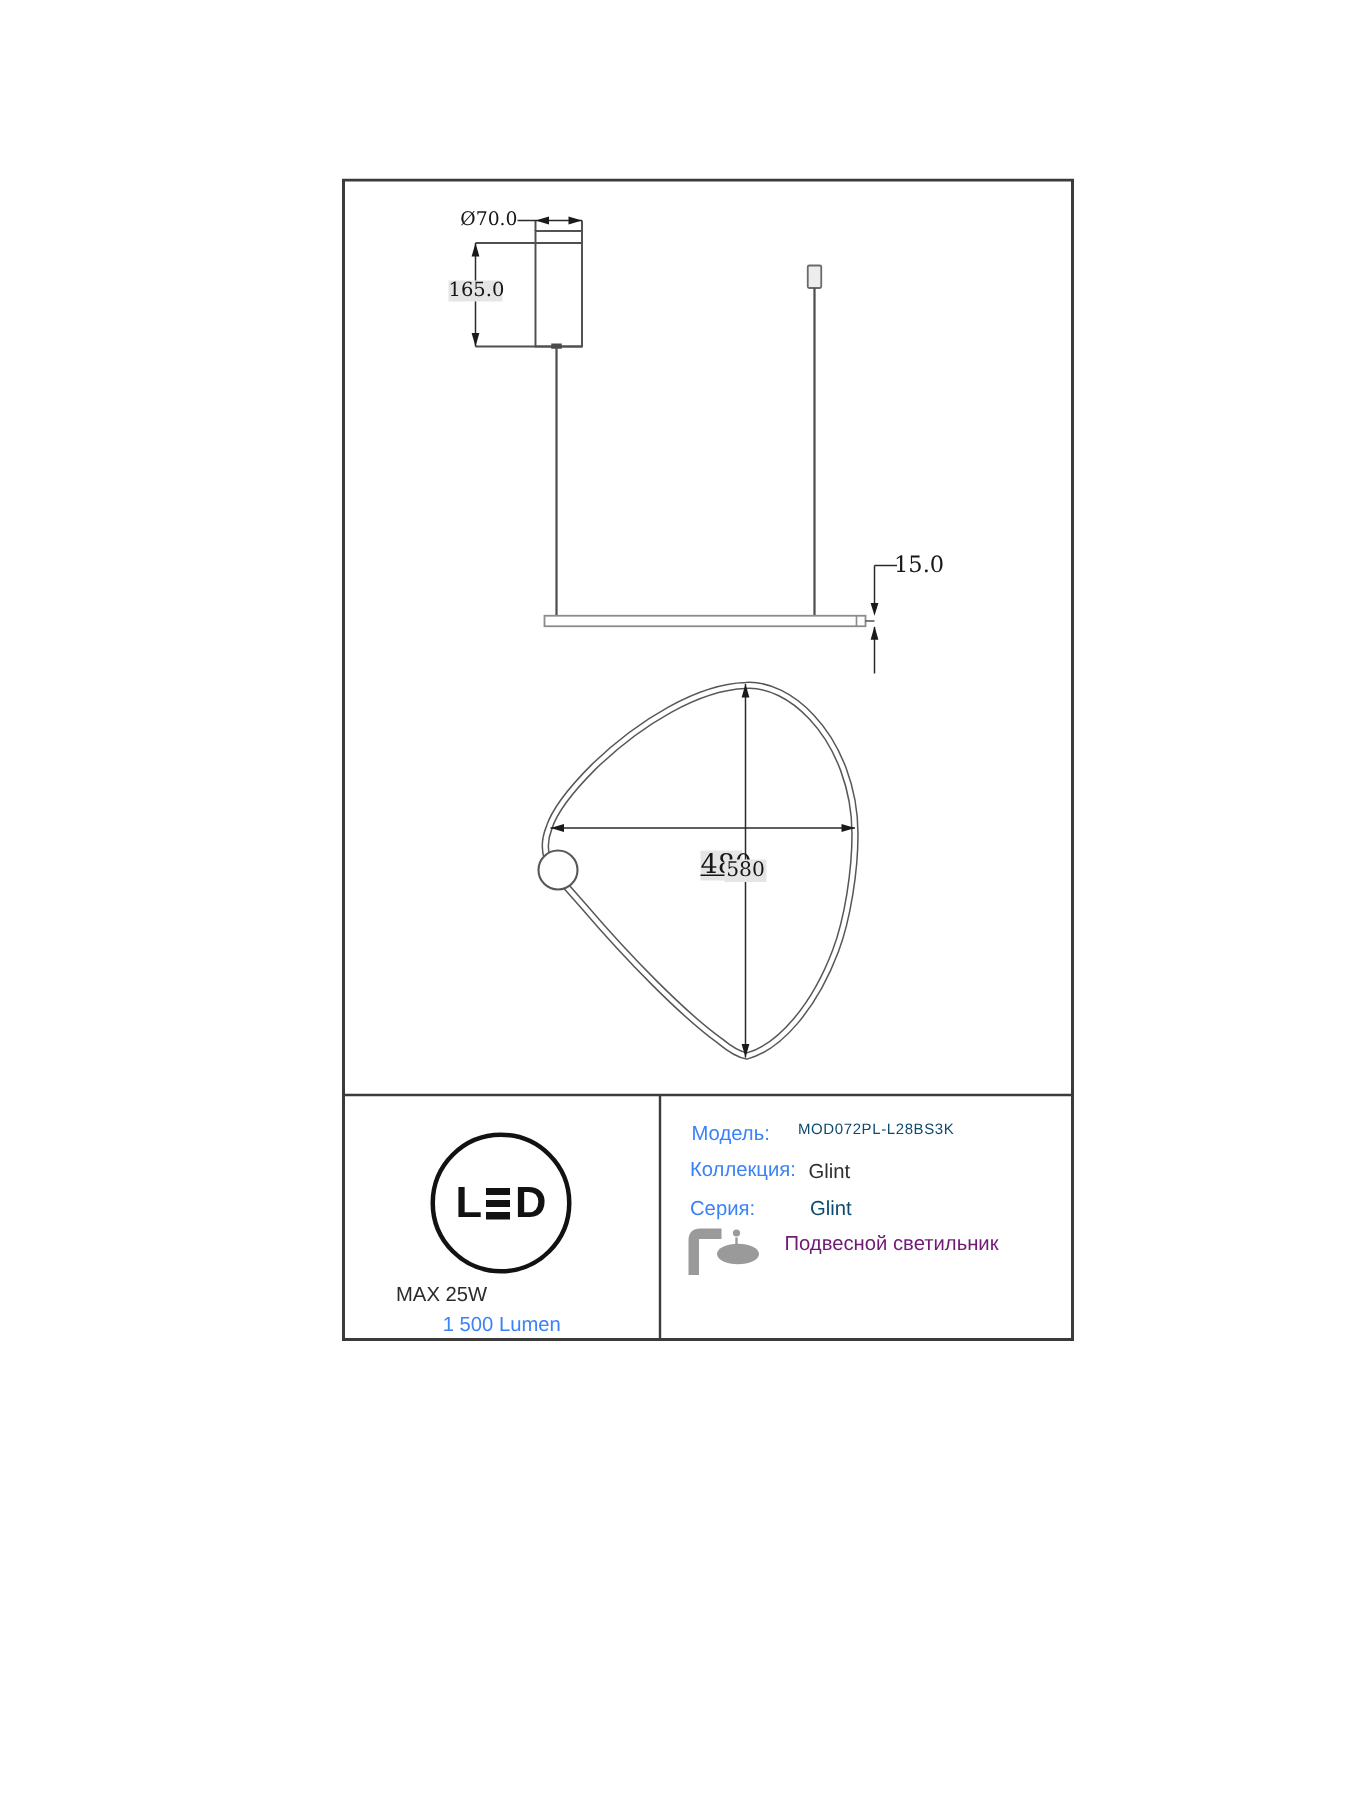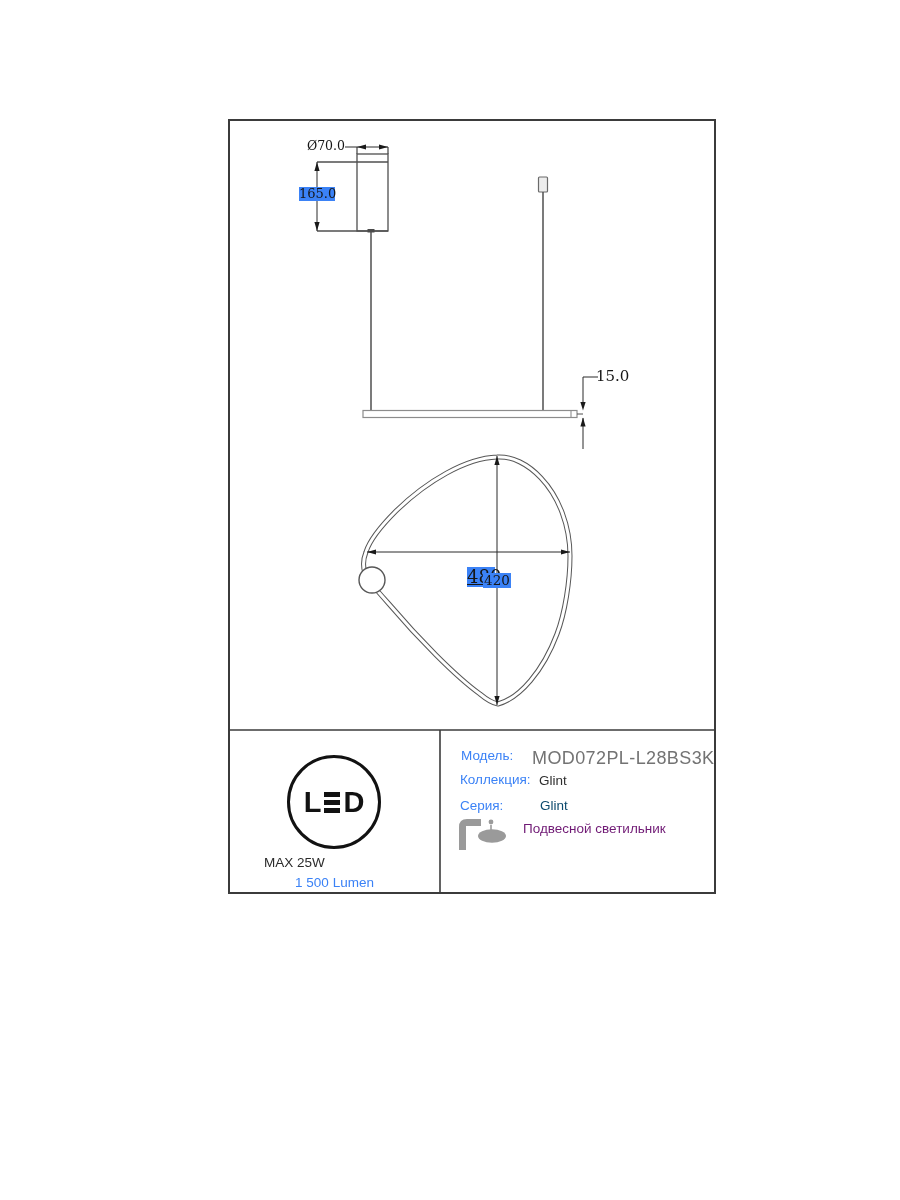--- a/index.html
+++ b/index.html
@@ -10,21 +10,21 @@
   }
   .page { position:relative; width:900px; height:1200px; background:#fff;margin-top:22px; }
   .frame { position:absolute; left:228px; top:97px; width:488px; height:776px; }
   .frame svg.art { position:absolute; left:0; top:0; }
 
   
   .dim {
     position:absolute; font-family:"DejaVu Serif", serif; color:#161616;
     white-space:nowrap; line-height:1.1;
   }
-  .dim.bg { background:#3b82f6; text-align:center; }
+  .dim.bg { background:#e5e5e5; text-align:center; }
   .dim-phi   { left:77px;  top:20px;  width:40px; text-align:right; font-size:12.5px; }
   .dim-165   { left:71px;  top:68px;  width:36px; font-size:13px; }
   .dim-15    { left:368px; top:249px; font-size:15px; }
   .dim-480   { left:239px; top:448px; width:28px; font-size:18px;text-decoration:underline; }
   .dim-580   { left:255px; top:454px; width:28px; font-size:13.5px; }
 
   
   .led-badge {
     position:absolute; left:59px; top:636px; width:94px; height:94px;
     border:3px solid #121212; border-radius:50%;
@@ -41,21 +41,21 @@
       #121212 0 5px, transparent 5px 8px,
       #121212 8px 13px, transparent 13px 16px,
       #121212 16px 21px);
   }
   .power-line  { position:absolute; left:36px; top:736px; width:141px; font-size:13.5px; color:#2b2b2b; }
   .lumen-line  { position:absolute; left:36px; top:756px; width:141px; text-align:center; font-size:13.5px; color:#3b82f6; }
 
   
   .spec-text { position:absolute; font-size:13.5px; color:#3b82f6; white-space:nowrap; }
   .lbl-model      { left:233px; top:629px; }
-  .val-model      { left:304px; top:629px; font-size:18px; letter-spacing:0.4px; color:#737373; }
+  .val-model      { left:304px; top:629px; font-size:10px; letter-spacing:0.4px; color:#0c4a6e; }
   .lbl-collection { left:232px; top:653px; }
   .val-collection { left:311px; top:654px; color:#2f2f2f; }
   .lbl-series     { left:232px; top:679px; }
   .val-series     { left:312px; top:679px; color:#0c4a6e; }
   .val-type       { left:295px; top:702px; color:#701a75; }
   .lamp-icon-box  { position:absolute; left:229px; top:688px; width:56px; height:46px; }
 </style>
 </head>
 <body>
 
@@ -143,21 +143,21 @@
         <line x1="269" y1="337" x2="269" y2="586" stroke="#2a2a2a" stroke-width="1"></line>
         <polygon points="269,337 266.4,346 271.6,346" fill="#1a1a1a"></polygon>
         <polygon points="269,586 266.4,577 271.6,577" fill="#1a1a1a"></polygon>
       </g>
     </svg>
 
     <span class="dim dim-phi">Ø70.0</span>
     <span class="dim dim-165 bg">165.0</span>
     <span class="dim dim-15">15.0</span>
     <span class="dim dim-480 bg">480</span>
-    <span class="dim dim-580 bg">420</span>
+    <span class="dim dim-580 bg">580</span>
 
     <div class="led-badge">
       <div class="led-letters">
         <span class="ltr">L</span>
         <span class="led-e"></span>
         <span class="ltr">D</span>
       </div>
     </div>
     <div class="power-line">MAX 25W</div>
     <div class="lumen-line">1 500 Lumen</div>

